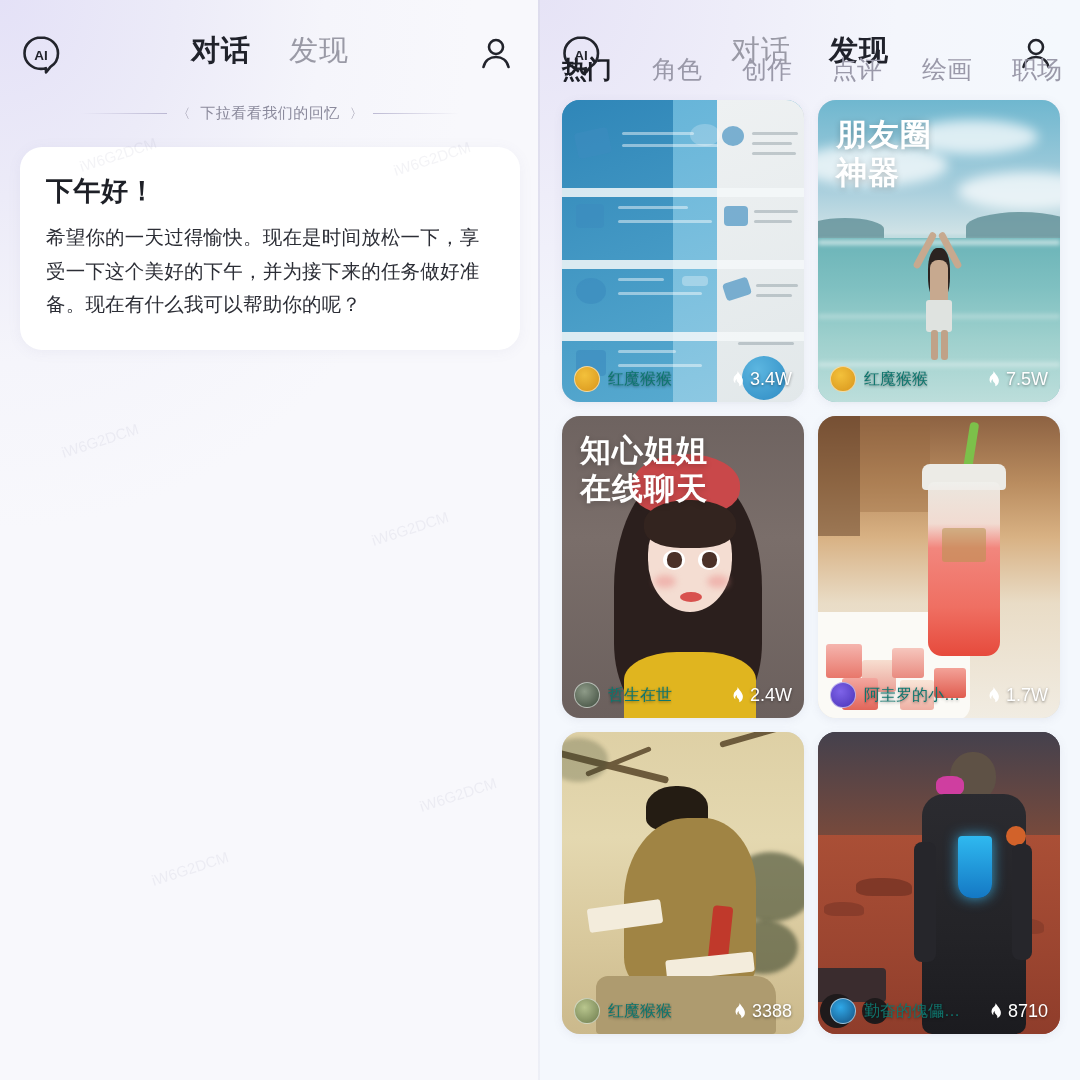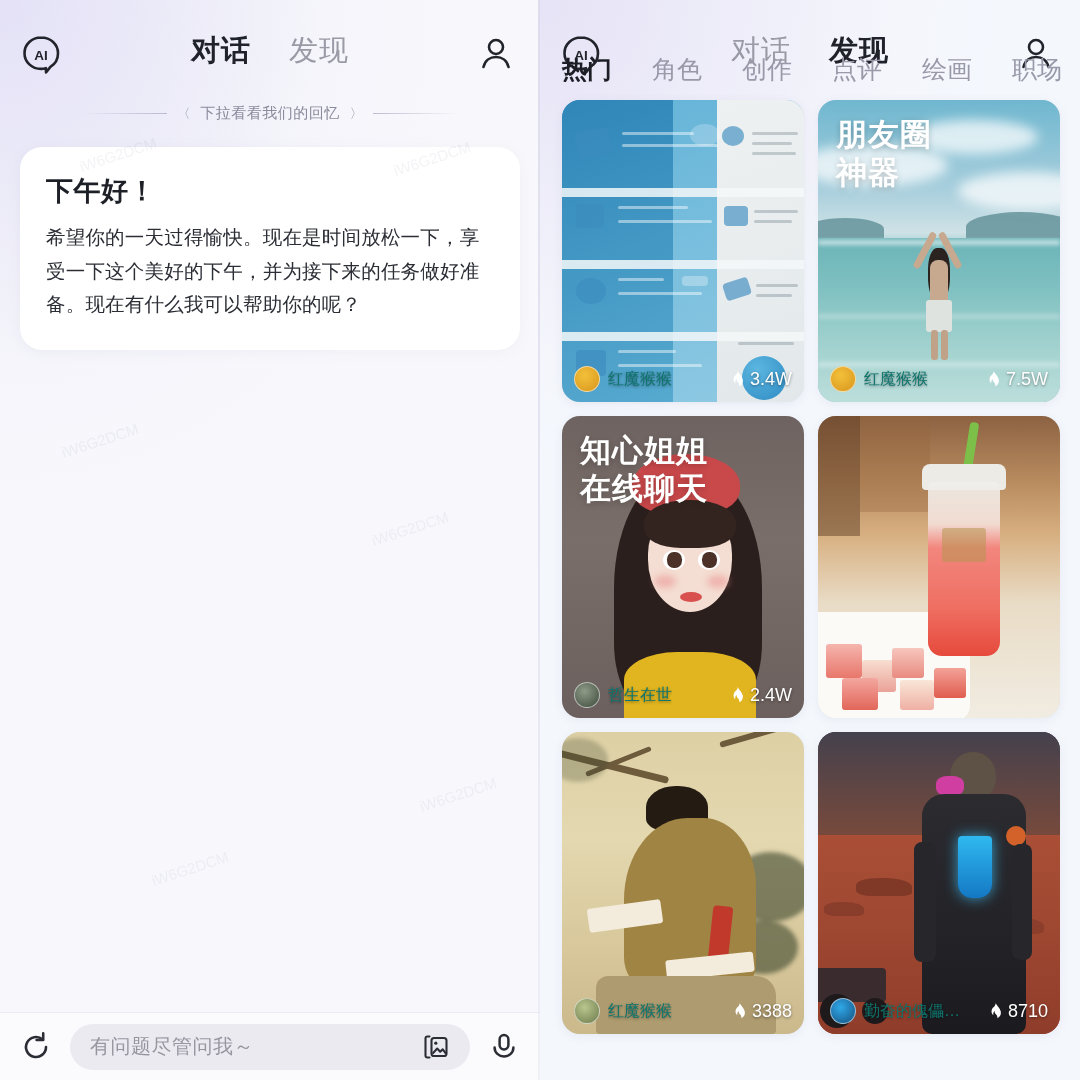--- a/index.html
+++ b/index.html
@@ -232,45 +232,20 @@
       <div class="greet-body">希望你的一天过得愉快。现在是时间放松一下，享受一下这个美好的下午，并为接下来的任务做好准备。现在有什么我可以帮助你的呢？</div>
     </div>
 
     <div class="wm" style="left:78px; top:146px;">iW6G2DCM</div>
     <div class="wm" style="left:392px; top:150px;">iW6G2DCM</div>
     <div class="wm" style="left:60px; top:432px;">iW6G2DCM</div>
     <div class="wm" style="left:370px; top:520px;">iW6G2DCM</div>
     <div class="wm" style="left:150px; top:860px;">iW6G2DCM</div>
     <div class="wm" style="left:418px; top:786px;">iW6G2DCM</div>
 
-    <div class="inputbar">
-      <div class="icon-btn">
-        <svg width="34" height="34" viewBox="0 0 34 34">
-          <path d="M27 17a10 10 0 1 1-3.3-7.4" fill="none" stroke="#2b2d35" stroke-width="2.6" stroke-linecap="round"></path>
-          <path d="M24.2 3.4v6.6h-6.6" fill="none" stroke="#2b2d35" stroke-width="2.6" stroke-linecap="round" stroke-linejoin="round"></path>
-        </svg>
-      </div>
-      <div class="textbox">
-        <span class="ph">有问题尽管问我～</span>
-        <span class="imgicon">
-          <svg width="30" height="30" viewBox="0 0 30 30">
-            <path d="M8.5 4.5H6.2a1.7 1.7 0 0 0-1.7 1.7v17.6a1.7 1.7 0 0 0 1.7 1.7h2.3" fill="none" stroke="#2b2d35" stroke-width="2.1" stroke-linecap="round"></path>
-            <rect x="10.5" y="6" width="15" height="18" rx="2.6" fill="none" stroke="#2b2d35" stroke-width="2.1"></rect>
-            <circle cx="14.8" cy="11.2" r="1.6" fill="#2b2d35"></circle>
-            <path d="M11.6 21.6l4.6-5.1 3 3.2 2.5-2.4 3.3 4.3" fill="none" stroke="#2b2d35" stroke-width="2.1" stroke-linejoin="round"></path>
-          </svg>
-        </span>
-      </div>
-      <div class="icon-btn">
-        <svg width="34" height="34" viewBox="0 0 34 34">
-          <rect x="12.6" y="5" width="8.8" height="14.5" rx="4.4" fill="none" stroke="#2b2d35" stroke-width="2.5"></rect>
-          <path d="M7.6 17.5c0 5.2 4.2 9 9.4 9s9.4-3.8 9.4-9" fill="none" stroke="#2b2d35" stroke-width="2.5" stroke-linecap="round"></path>
-        </svg>
-      </div>
-    </div>
   </div>
 
   <div class="panel-right">
 
     <div class="r-head">
       <div class="logo">
         <svg width="42" height="42" viewBox="0 0 42 42">
           <path d="M21 3.5C11.9 3.5 4.5 10.4 4.5 19.2c0 8.8 7.4 15.7 16.5 15.7 1.7 0 3.4-.2 4.9-.7l.1 4.3 4.4-5.6c4.7-2.9 7.6-7.8 7.6-13.7C38 10.4 30.6 3.5 21 3.5z" fill="none" stroke="#22242c" stroke-width="2.6" stroke-linejoin="round"></path>
           <text x="21" y="25.5" font-family="Liberation Sans, sans-serif" font-size="13.5" font-weight="700" fill="#22242c" text-anchor="middle">AI</text>
         </svg>
@@ -421,20 +396,30 @@
           <div class="lid" style="left:104px; top:48px; width:84px; height:26px;"></div>
           <div class="cup" style="left:110px; top:66px; width:72px; height:174px;"></div>
           <div class="label" style="left:124px; top:112px; width:44px; height:34px;"></div>
           <div class="cube" style="left:8px;  top:228px; width:36px; height:34px; background:linear-gradient(180deg,#f5b5ae,#e8776b);"></div>
           <div class="cube" style="left:44px; top:244px; width:34px; height:32px; background:linear-gradient(180deg,#f7ded0,#eba298);"></div>
           <div class="cube" style="left:24px; top:262px; width:36px; height:32px; background:linear-gradient(180deg,#f3a79f,#e2665a);"></div>
           <div class="cube" style="left:74px; top:232px; width:32px; height:30px; background:linear-gradient(180deg,#f6c6bd,#e98b80);"></div>
           <div class="cube" style="left:82px; top:264px; width:34px; height:30px; background:linear-gradient(180deg,#f9e6d8,#efb0a4);"></div>
           <div class="cube" style="left:116px; top:252px; width:32px; height:30px; background:linear-gradient(180deg,#f3a298,#e05c4f);"></div>
         </div>
+        <div class="footer">
+          <span class="avatar" style="background:radial-gradient(circle at 40% 35%,#7e63e8,#4a33b8);"></span>
+          <span class="author">阿圭罗的小…</span>
+          <span class="hot">
+            <svg class="flame" viewBox="0 0 15 17">
+                <path d="M7.5 0C8 3 5 3.8 4 6.2 3 8.6 3.6 11 5.4 12.2 4.9 10.4 5.6 9 6.7 8.1c-.3 2 .7 2.8 1.6 3.6 1.1 1 1.3 2.4.8 3.6 2.4-.9 3.8-3.1 3.8-5.6C12.9 6 9.6 3.6 7.5 0z" fill="#fff"></path>
+              </svg>
+            <span>1.7W</span>
+          </span>
+        </div>
       </div>
 
       <div class="card">
         <div class="art art-ink">
           <div class="branch" style="left:-10px; top:16px; width:120px; height:7px; transform:rotate(14deg);"></div>
           <div class="branch" style="left:24px; top:40px; width:70px; height:5px; transform:rotate(-22deg);"></div>
           <div class="branch" style="right:-6px; top:10px; width:90px; height:6px; transform:rotate(-16deg);"></div>
           <div class="pine" style="right:-10px; top:120px; width:86px; height:70px;"></div>
           <div class="pine" style="right:6px; top:188px; width:70px; height:54px;"></div>
           <div class="pine" style="left:-14px; top:6px; width:60px; height:44px; opacity:.45;"></div>

